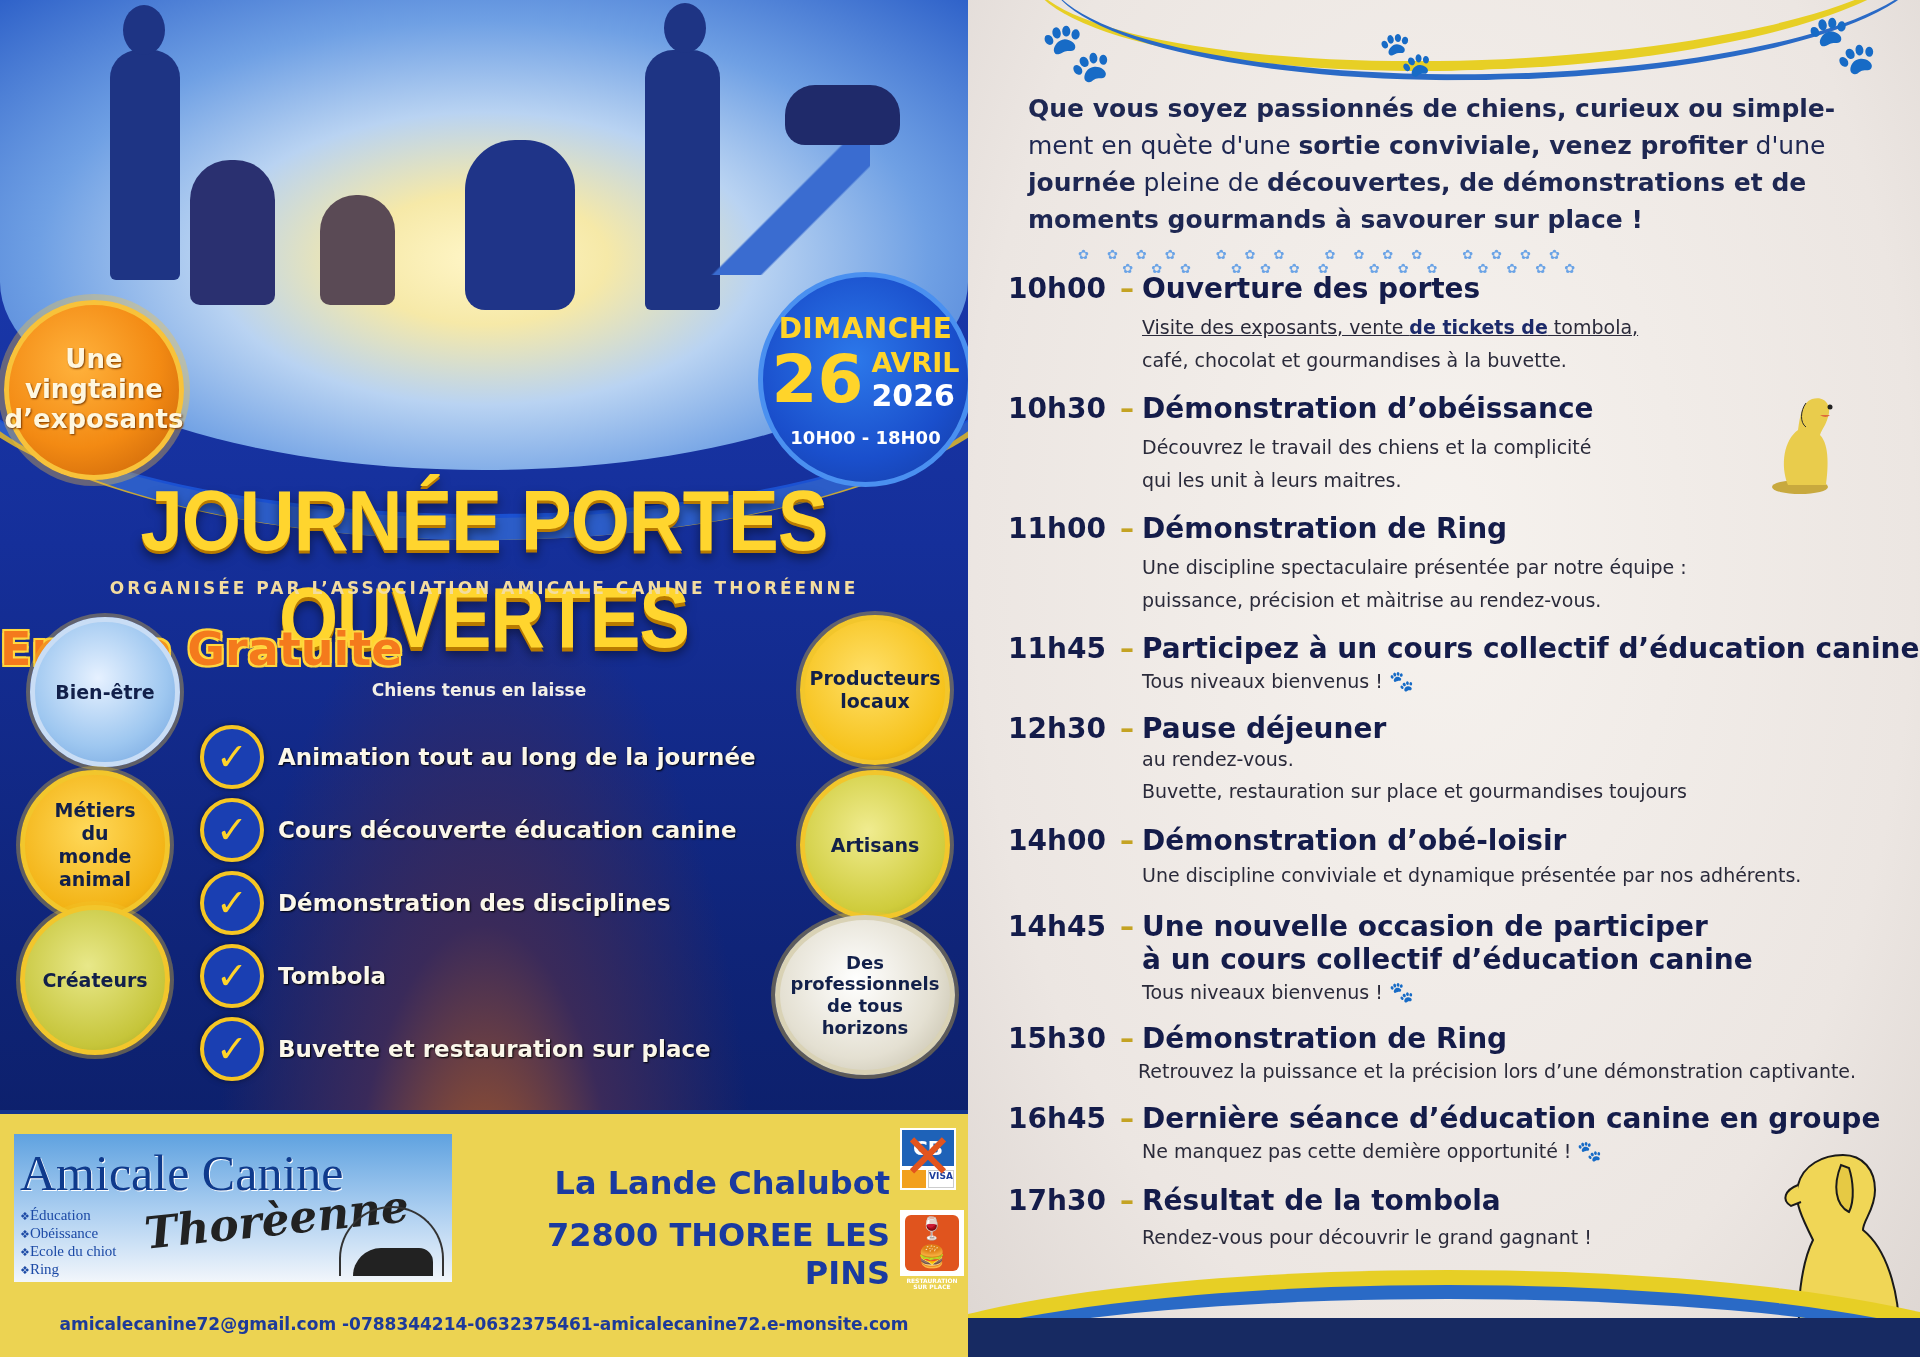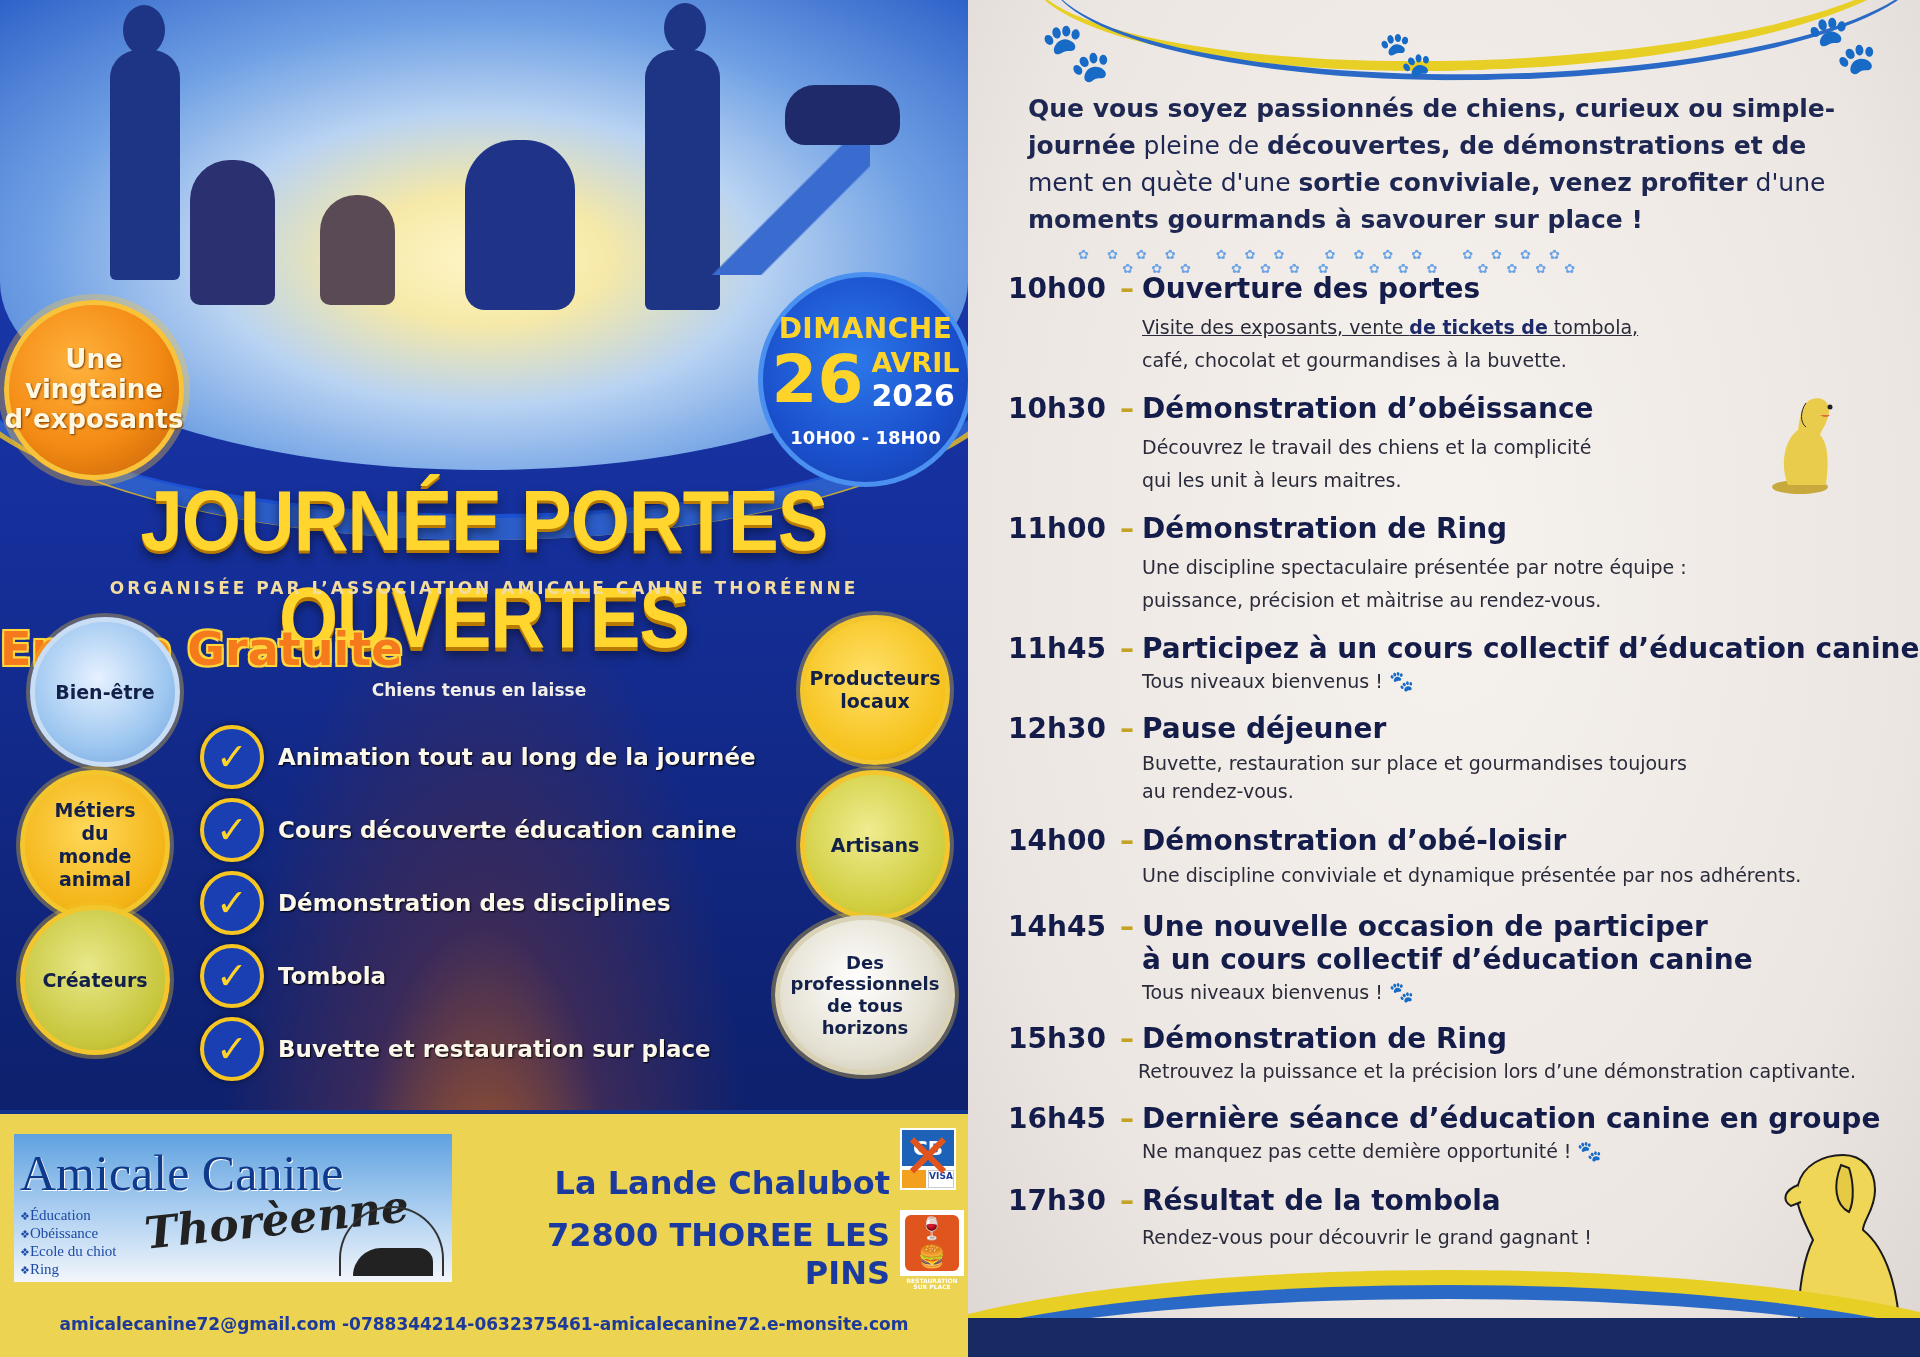--- a/index.html
+++ b/index.html
@@ -274,22 +274,22 @@
 <div id="right">
   <div class="wave" id="wave-top1"></div>
   <div class="wave" id="wave-top2"></div>
 
   <div class="paw big" style="left:72px;top:18px;">🐾</div>
   <div class="paw mid" style="left:410px;top:28px;">🐾</div>
   <div class="paw big" style="left:838px;top:10px;">🐾</div>
 
   <div id="intro">
     <div><b>Que vous soyez passionnés de chiens, curieux ou simple-</b></div>
+    <div><span>ment en quète d'une </span><b>sortie conviviale, venez profiter</b><span> d'une</span></div>
     <div><b>journée</b><span> pleine de </span><b>découvertes, de démonstrations et de</b></div>
-    <div><span>ment en quète d'une </span><b>sortie conviviale, venez profiter</b><span> d'une</span></div>
     <div><b>moments gourmands à savourer sur place !</b></div>
   </div>
 
   <div class="paw-row">✿✿✿✿ ✿✿✿ ✿✿✿✿ ✿✿✿✿<br>&nbsp;&nbsp;✿✿✿ ✿✿✿✿ ✿✿✿ ✿✿✿✿</div>
 
   <div class="sched" style="top:272px;">
     <div class="hdr">
         <span class="time">10h00</span>
         <span class="dash">–</span>
         <span>Ouverture des portes</span>
@@ -326,22 +326,22 @@
       </div>
     <div class="desc"><span>Tous niveaux bienvenus !</span> <span class="pawmark">🐾</span></div>
   </div>
 
   <div class="sched" style="top:712px;">
     <div class="hdr">
         <span class="time">12h30</span>
         <span class="dash">–</span>
         <span>Pause déjeuner</span>
       </div>
+    <div class="desc" style="line-height:28px;">au rendez-vous.</div>
     <div class="desc" style="margin-top:4px;line-height:28px;">Buvette, restauration sur place et gourmandises toujours</div>
-    <div class="desc" style="line-height:28px;">au rendez-vous.</div>
   </div>
 
   <div class="sched" style="top:824px;">
     <div class="hdr">
         <span class="time">14h00</span>
         <span class="dash">–</span>
         <span>Démonstration d’obé-loisir</span>
       </div>
     <div class="desc" style="margin-top:2px;">Une discipline conviviale et dynamique présentée par nos adhérents.</div>
   </div>

